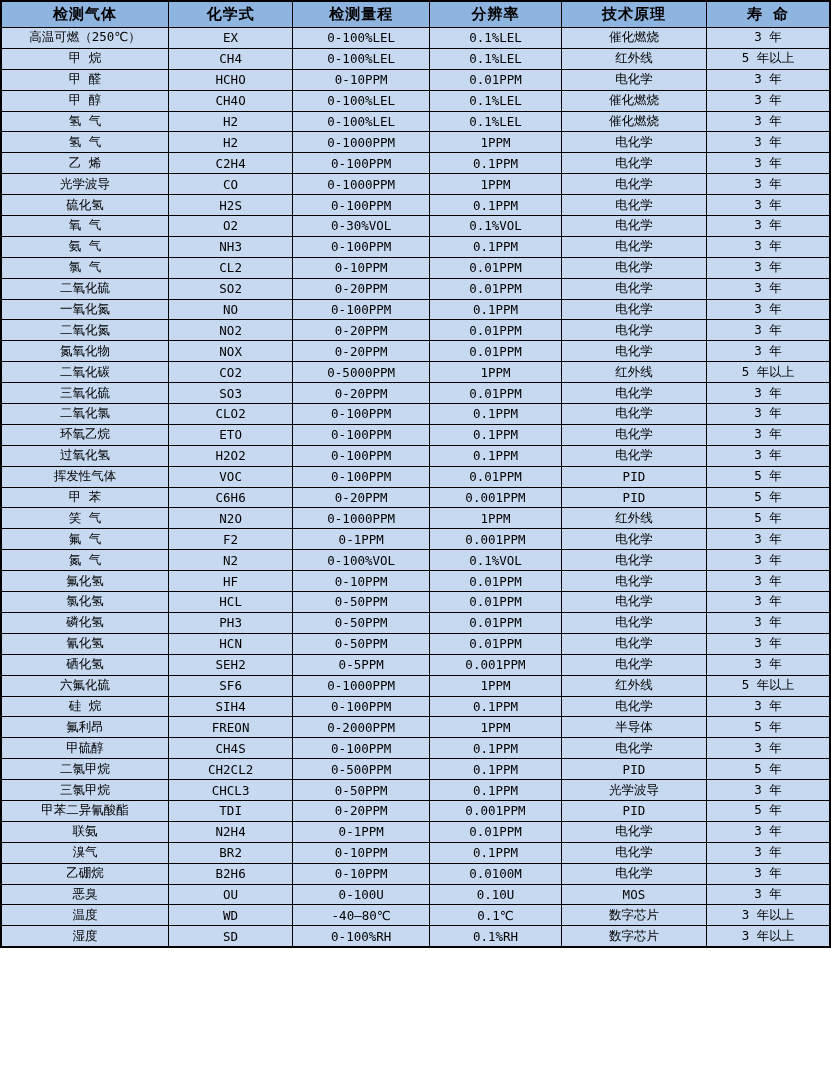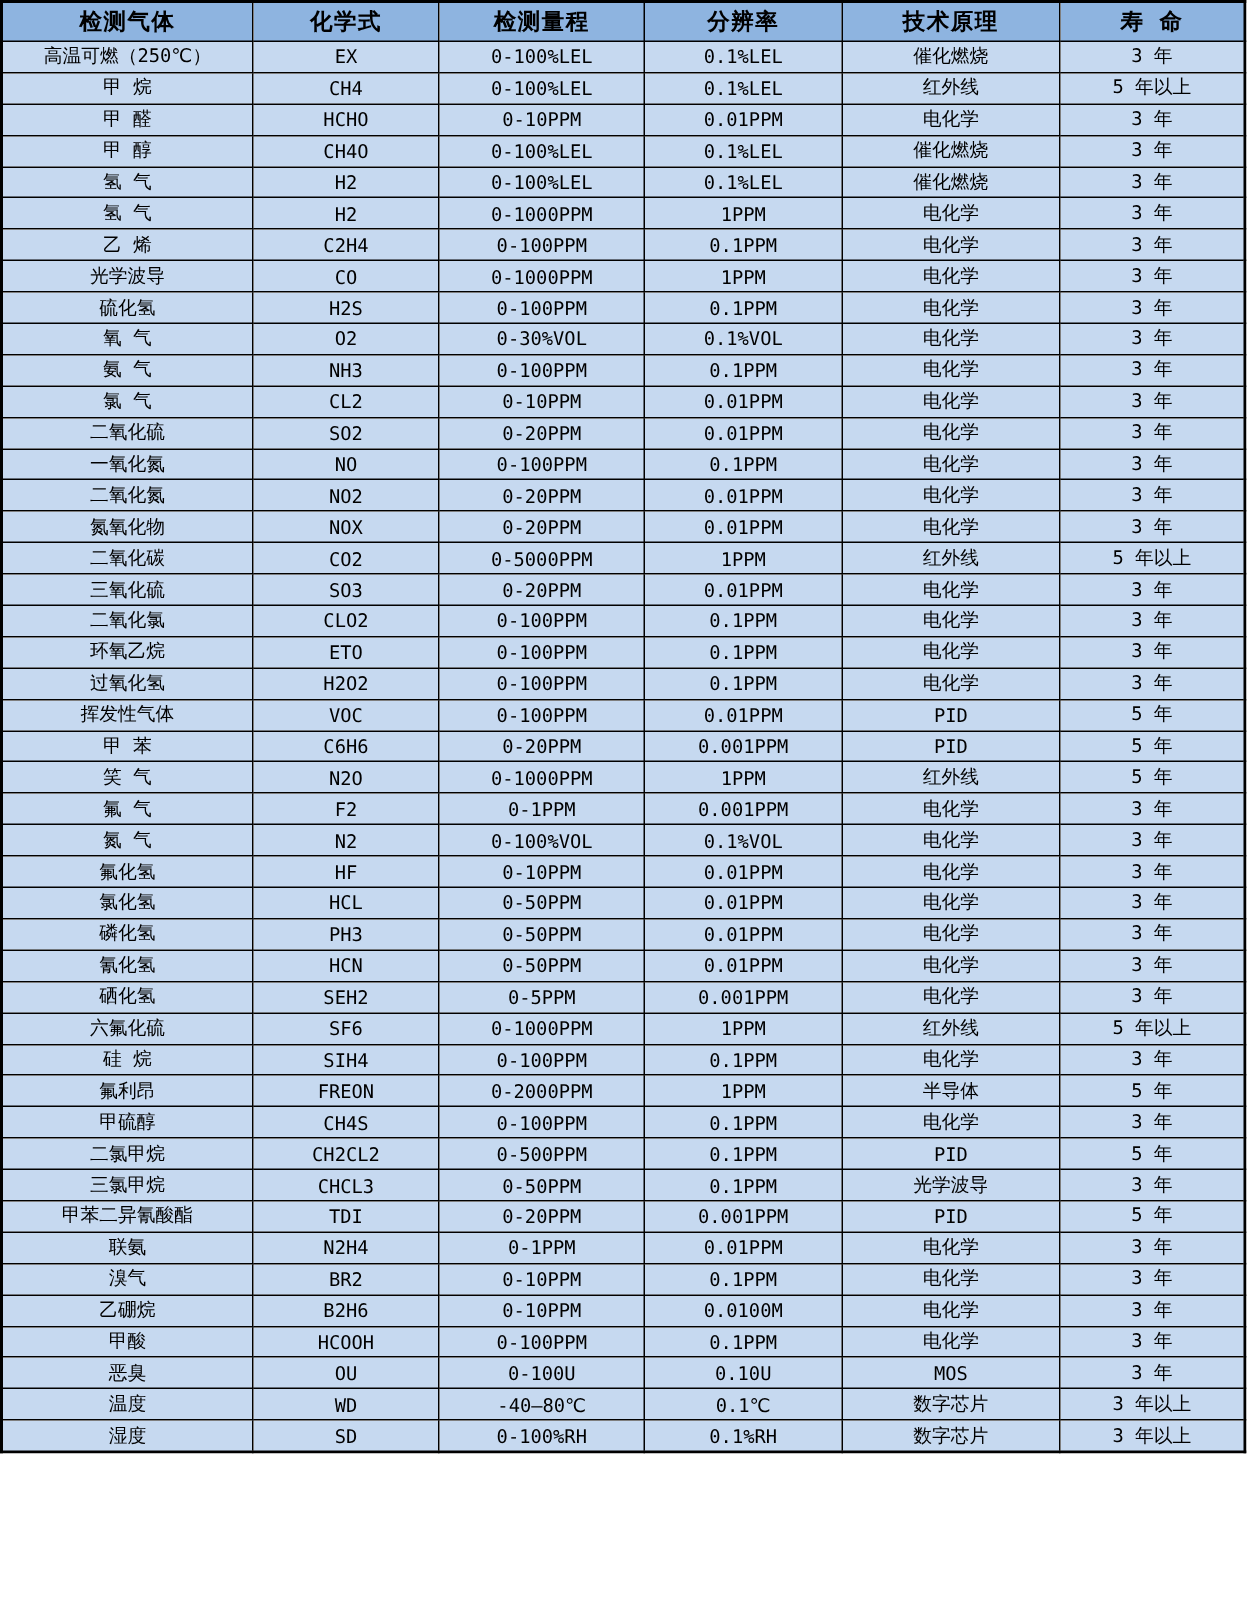--- a/index.html
+++ b/index.html
@@ -394,28 +394,20 @@
         </tr>
         <tr>
           <td>乙硼烷</td>
           <td>B2H6</td>
           <td>0-10PPM</td>
           <td>0.0100M</td>
           <td>电化学</td>
           <td>3 年</td>
         </tr>
         <tr>
-          <td>甲酸</td>
-          <td>HCOOH</td>
-          <td>0-100PPM</td>
-          <td>0.1PPM</td>
-          <td>电化学</td>
-          <td>3 年</td>
-        </tr>
-        <tr>
           <td>恶臭</td>
           <td>OU</td>
           <td>0-100U</td>
           <td>0.10U</td>
           <td>MOS</td>
           <td>3 年</td>
         </tr>
         <tr>
           <td>温度</td>
           <td>WD</td>

